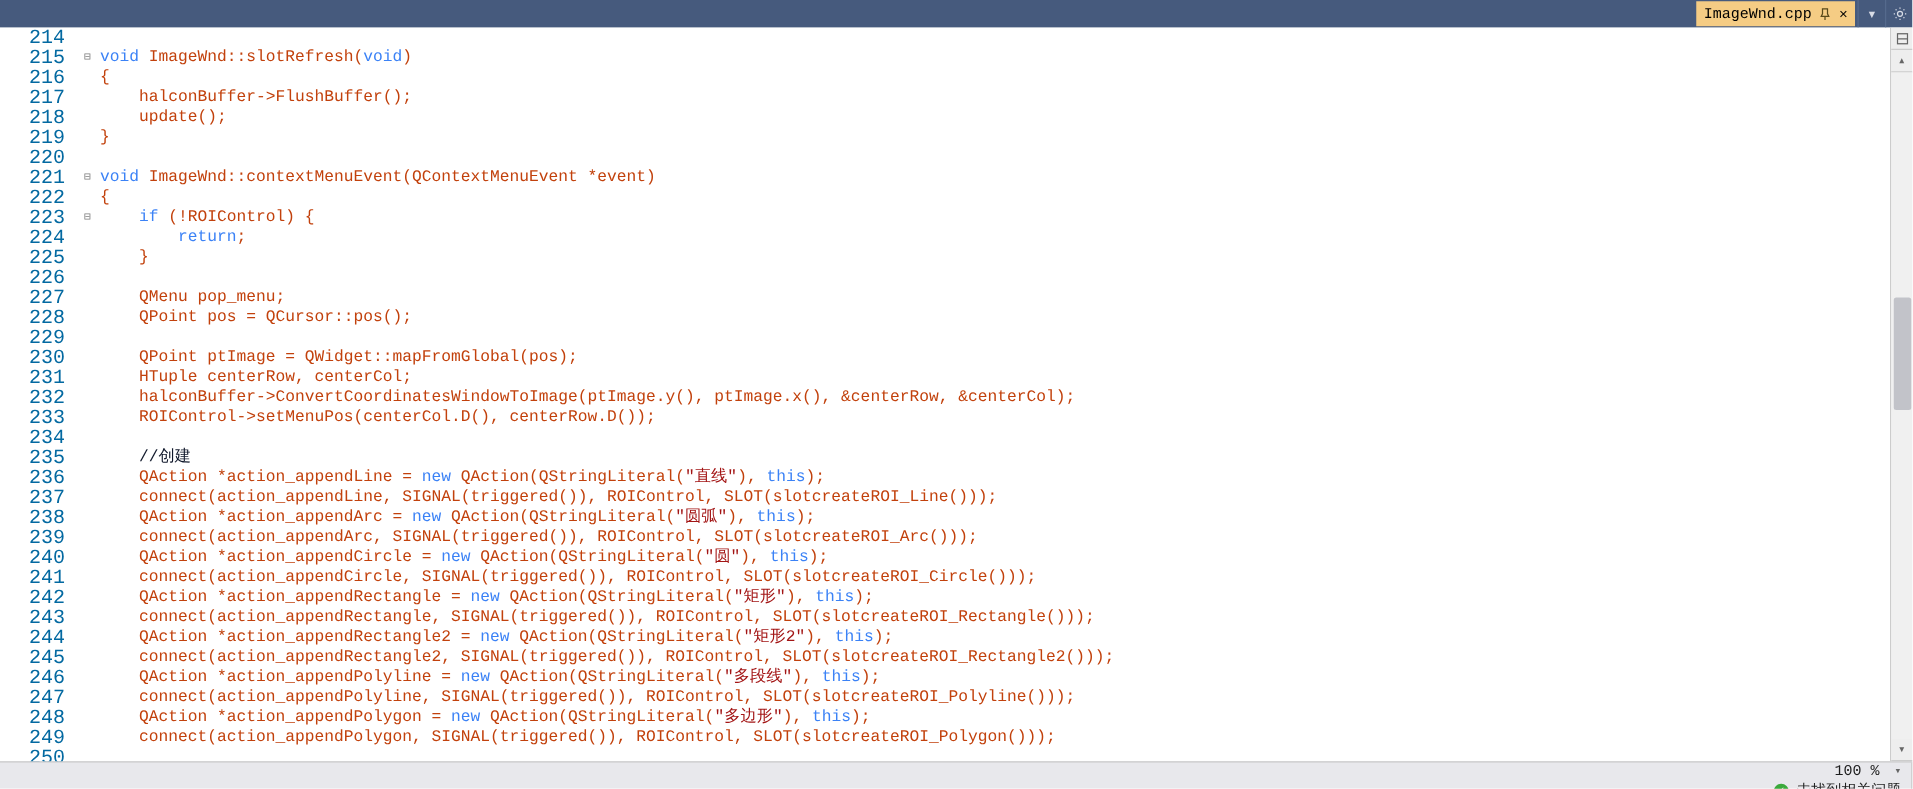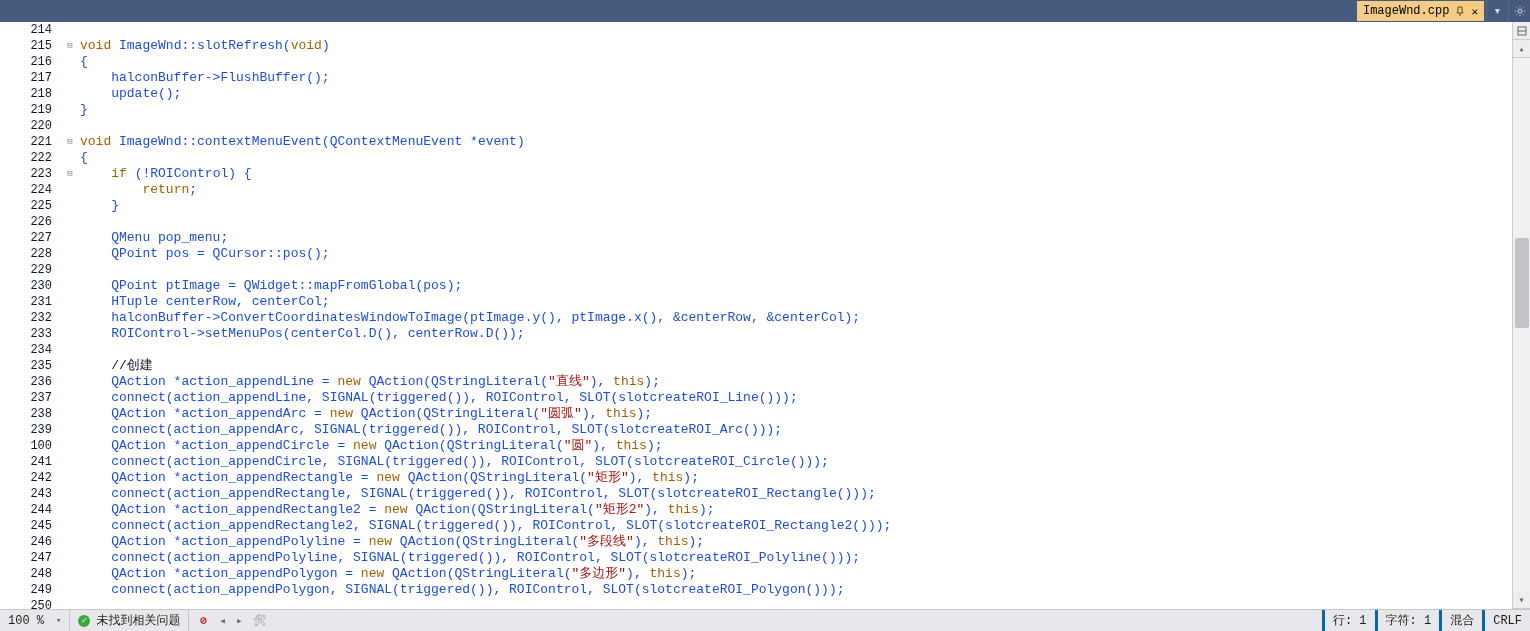--- a/index.html
+++ b/index.html
@@ -4,37 +4,37 @@
 <style>
 * { margin: 0; padding: 0; box-sizing: border-box; }
 body { font-family: Consolas, "Courier New", monospace; font-size: 13px; background: #fff; display: flex; flex-direction: column; height: 631px; width: 1530px; overflow: hidden; }
 
 .titlebar { height: 22px; background: #465a7d; display: flex; align-items: center; justify-content: flex-end; }
 .tab { background: #f5cc84; color: #000; padding: 2px 6px; height: 20px; display: flex; align-items: center; gap: 6px; font-size: 12px; margin-right: 2px; }
 .tab-pin, .tab-close { cursor: pointer; font-size: 11px; }
 .titlebar-btn { width: 22px; height: 22px; color: #d8dce6; display: flex; align-items: center; justify-content: center; cursor: pointer; border-left: 1px solid #556a8d; }
 
 .content-area { display: flex; flex: 1; overflow: hidden; position: relative; }
-.gutter { width: 60px; background: #fff; text-align: right; color: #0f172a; font-size: 12px; line-height: 16px; padding-right: 8px; flex-shrink: 0; user-select: none; }
+.gutter { width: 60px; background: #fff; text-align: right; color: #0369a1; font-size: 16px; line-height: 16px; padding-right: 8px; flex-shrink: 0; user-select: none; }
 .gutter .ln { height: 16px; }
 .outline-col { width: 20px; background: #fff; flex-shrink: 0; }
 .outline-col .box { height: 16px; color: #808080; text-align: center; font-size: 9px; line-height: 16px; cursor: pointer; }
 .editor { flex: 1; background: #fff; font-size: 13px; line-height: 16px; white-space: pre; overflow: hidden; position: relative; }
 .line { height: 16px; }
-.kw { color: #a16207; }
-.id { color: #1d4ed8; }
+.kw { color: #3b82f6; }
+.id { color: #c2410c; }
 .str { color: #a31515; }
 .cmt { color: #0f172a; }
 
 .right-handle { width: 18px; background: #f5f5f5; border-left: 1px solid #ccc; display: flex; flex-direction: column; align-items: center; }
 .handle-btn { width: 18px; height: 18px; display: flex; align-items: center; justify-content: center; font-size: 10px; color: #666; cursor: pointer; border-bottom: 1px solid #ccc; background: #eee; }
 .scrollbar-track { flex: 1; background: #f0f0f0; width: 18px; position: relative; }
 .scrollbar-thumb { position: absolute; top: 180px; width: 14px; left: 2px; height: 90px; background: #c2c3c9; border-radius: 2px; }
 
-.statusbar { height: 22px; background: #e8e8ec; border-top: 1px solid #c8c8c8; display: flex; align-items: flex-end; font-size: 12px; color: #1e1e1e; }
+.statusbar { height: 22px; background: #e8e8ec; border-top: 1px solid #c8c8c8; display: flex; align-items: flex-end; font-size: 12px; color: #1e1e1e; flex-direction: column; }
 .sb-left { display: flex; align-items: center; gap: 6px; padding: 0 8px; border-right: 1px solid #c8c8c8; height: 100%; }
 .sb-zoom { padding-right: 6px; }
 .sb-spacer { flex: 1; }
 .sb-item { padding: 0 8px; border-left: 3px solid #0369a1; height: 100%; display: flex; align-items: center; }
 .sb-icon-ok { width: 12px; height: 12px; border-radius: 50%; background: #3ba93b; display: inline-flex; align-items: center; justify-content: center; color: #fff; font-size: 9px; }
 .sb-icon-x { width: 12px; height: 12px; display: inline-flex; align-items: center; justify-content: center; color: #a80000; font-size: 11px; font-weight: bold; }
 
 svg { display: block; }
 </style>
 </head>
@@ -80,21 +80,21 @@
       <div class="ln">230</div>
       <div class="ln">231</div>
       <div class="ln">232</div>
       <div class="ln">233</div>
       <div class="ln">234</div>
       <div class="ln">235</div>
       <div class="ln">236</div>
       <div class="ln">237</div>
       <div class="ln">238</div>
       <div class="ln">239</div>
-      <div class="ln">100</div>
+      <div class="ln">240</div>
       <div class="ln">241</div>
       <div class="ln">242</div>
       <div class="ln">243</div>
       <div class="ln">244</div>
       <div class="ln">245</div>
       <div class="ln">246</div>
       <div class="ln">247</div>
       <div class="ln">248</div>
       <div class="ln">249</div>
       <div class="ln">250</div>

